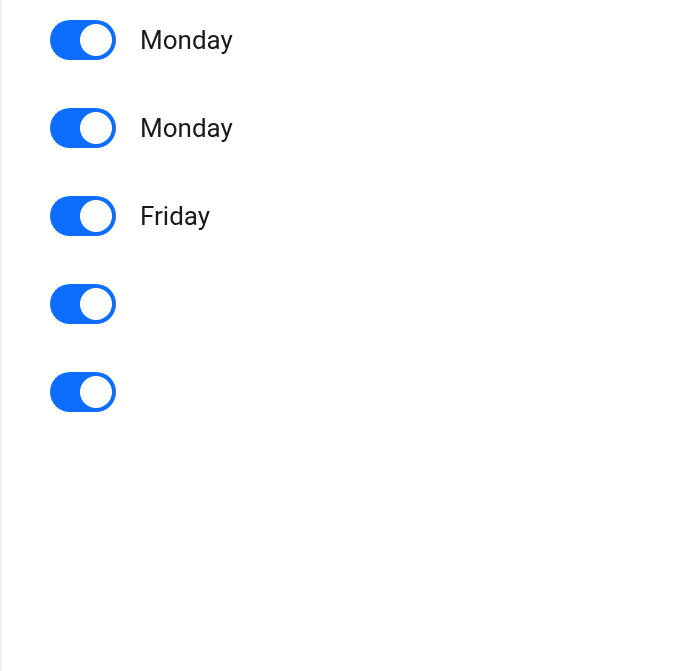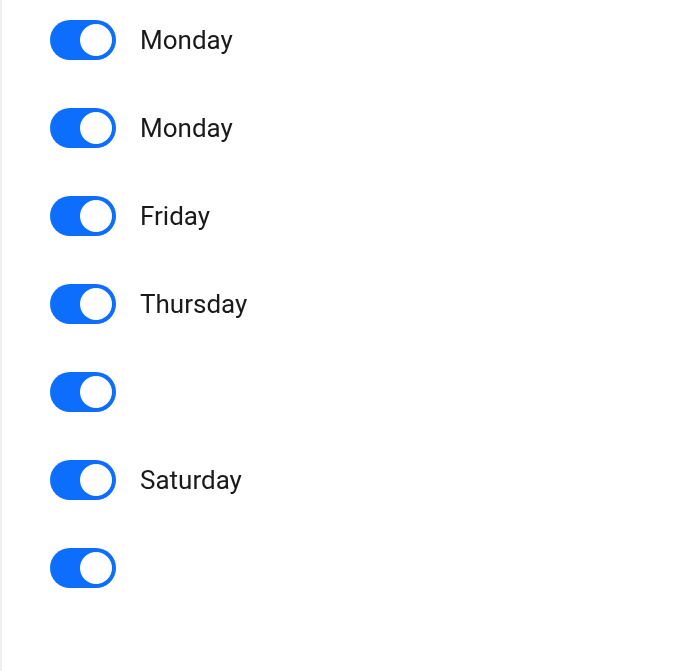--- a/index.html
+++ b/index.html
@@ -74,39 +74,27 @@
     <span class="toggle-label">Monday</span>
   </div>
 
   <div class="toggle-row">
     <div class="toggle on">
       <div class="toggle-knob"></div>
     </div>
     <span class="toggle-label">Friday</span>
   </div>
 
-  <div class="toggle-row">
-    <div class="toggle on">
-      <div class="toggle-knob"></div>
-    </div>
-    <span class="toggle-label">Thursday</span>
-  </div>
 
   <div class="toggle-row">
     <div class="toggle on">
       <div class="toggle-knob"></div>
     </div>
   </div>
 
-  <div class="toggle-row">
-    <div class="toggle on">
-      <div class="toggle-knob"></div>
-    </div>
-    <span class="toggle-label">Saturday</span>
-  </div>
 
   <div class="toggle-row">
     <div class="toggle on">
       <div class="toggle-knob"></div>
     </div>
   </div>
 
 </div>
 
 </body></html>

